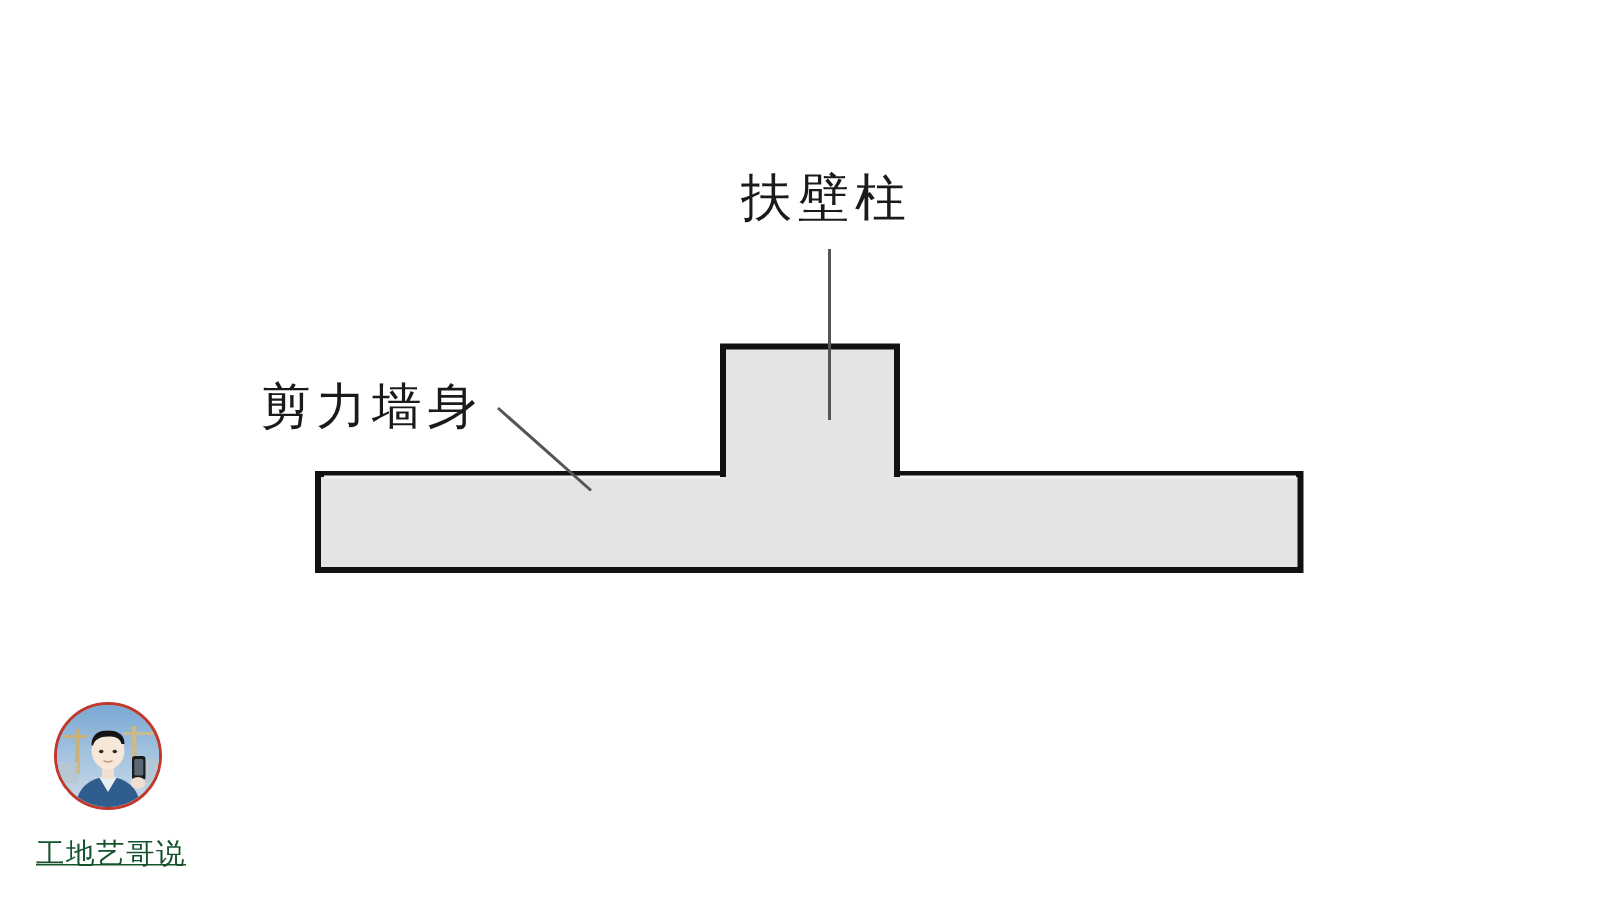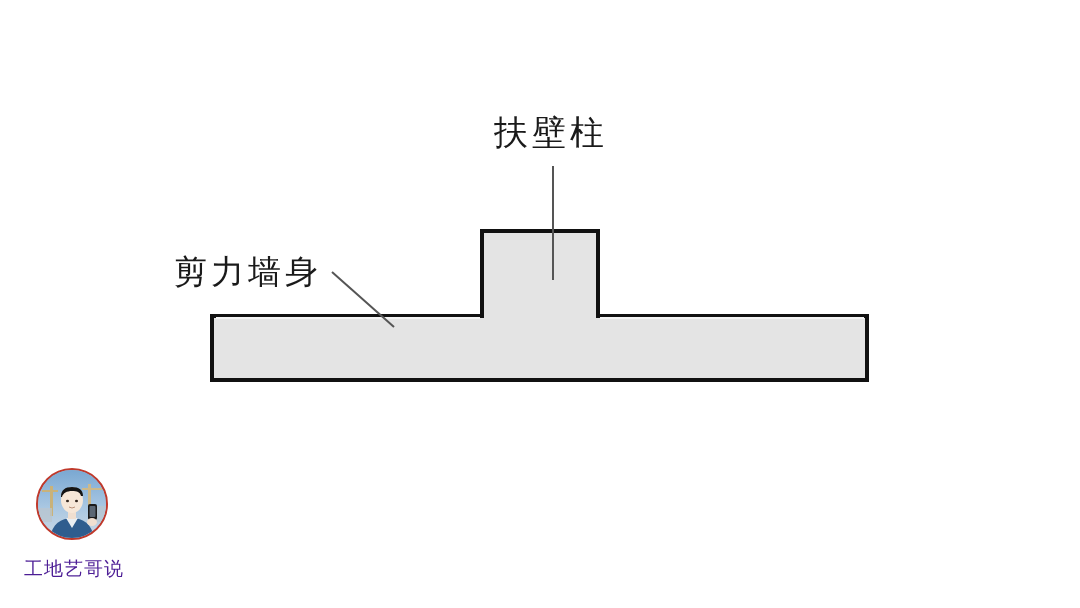--- a/index.html
+++ b/index.html
@@ -73,22 +73,23 @@
     width: 100%;
     height: 100%;
     display: block;
   }
   #watermark-text {
     margin-top: 16px;
     margin-left: 0px;
     font-family: "Liberation Sans", sans-serif;
     font-size: 19px;
     letter-spacing: 1px;
-    color: #4c1d95;
+    color: #14532d;
     white-space: nowrap;
+    text-decoration: underline;
   }
 </style>
 </head>
 <body>
 
 <div id="canvas" style="width: 1080px; height: 608px; background: rgb(255, 255, 255);">
 
   <svg id="diagram-svg" viewBox="0 0 1080 608">
 
     <polygon id="shape-outline" points="212,316 482,316 482,231 598,231 598,316 867,316 867,380 212,380" fill="#E4E4E4" stroke="#111111" stroke-width="4" stroke-linejoin="miter"></polygon>

